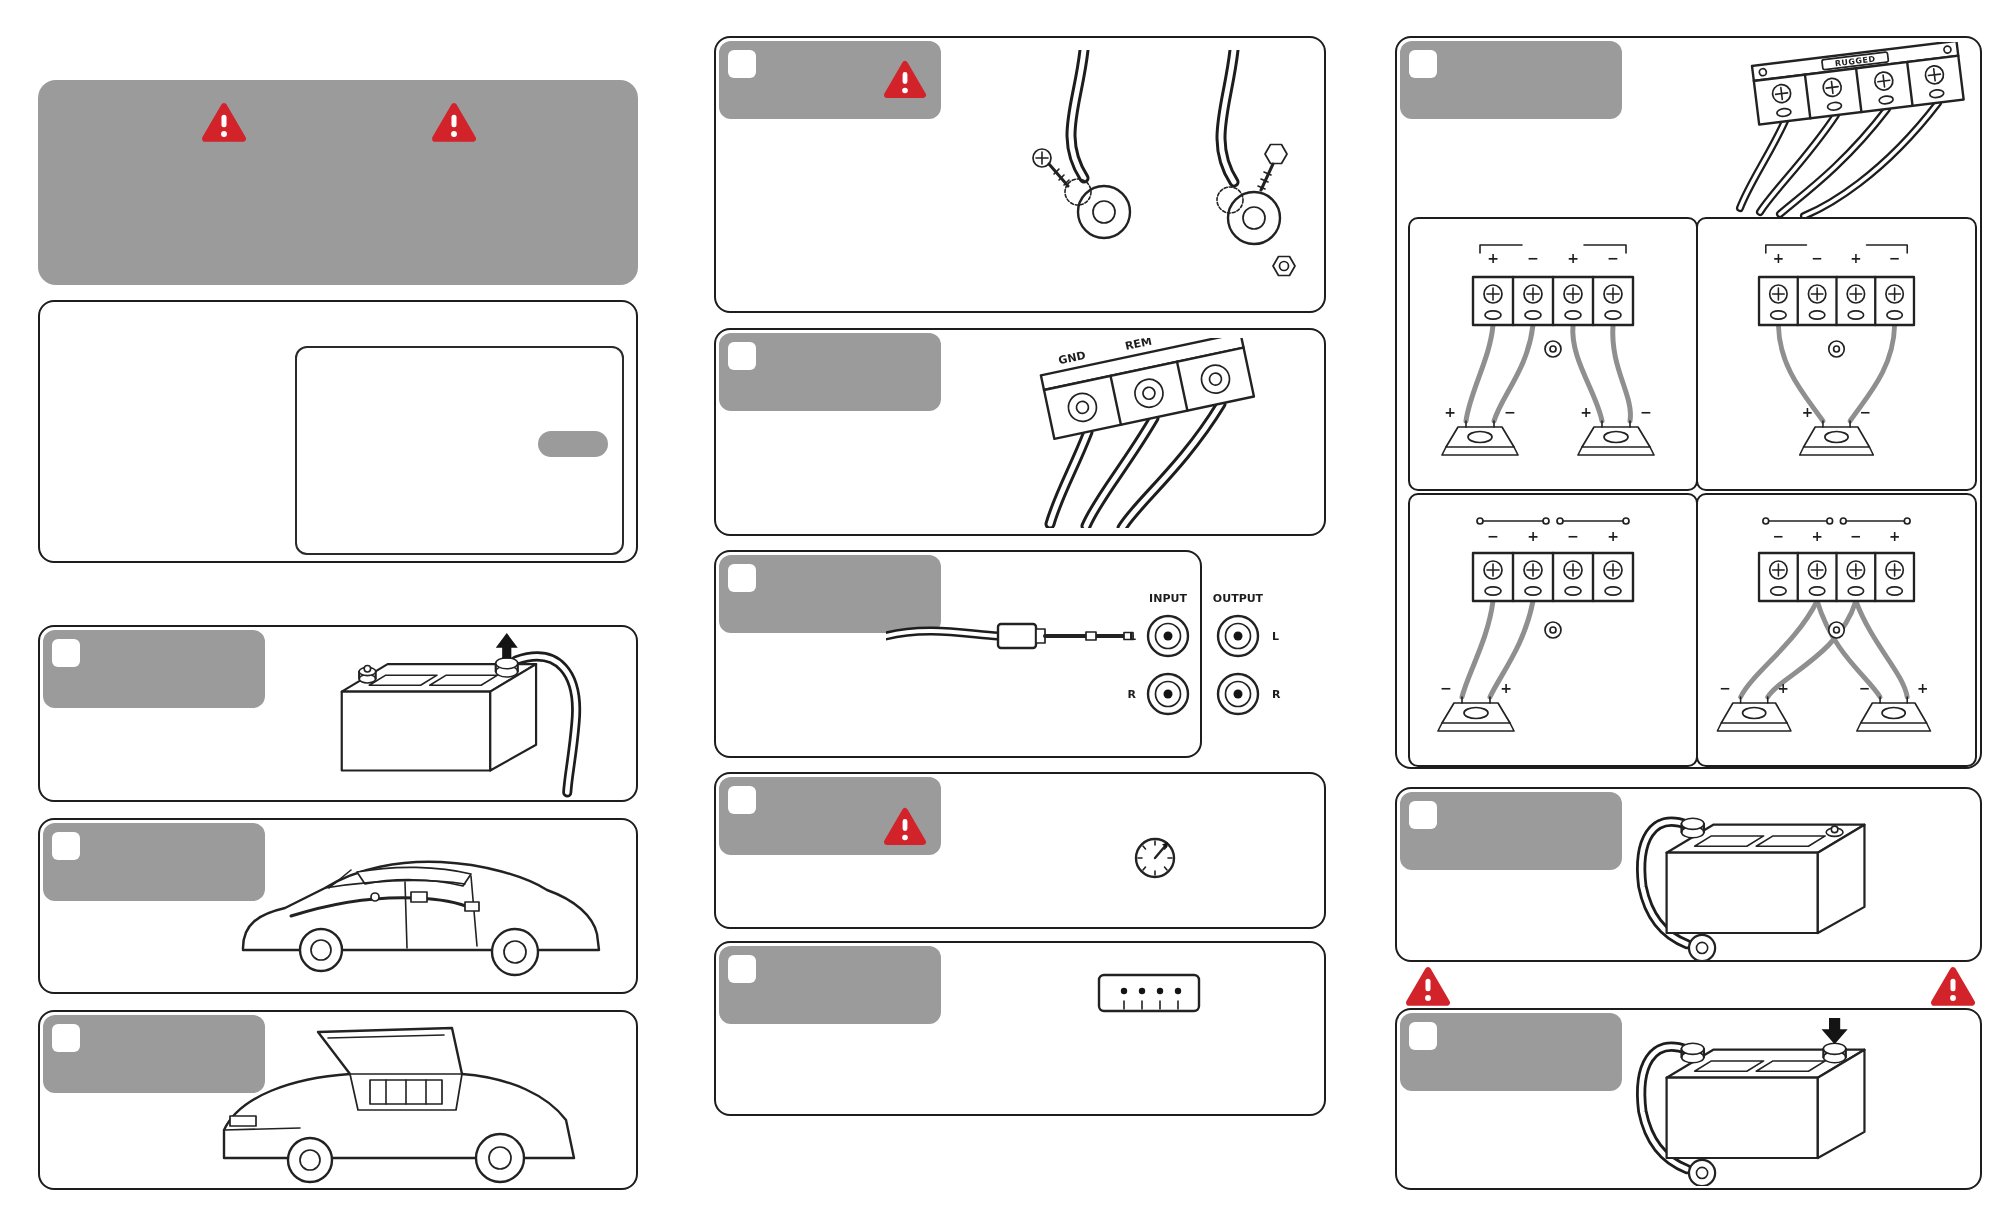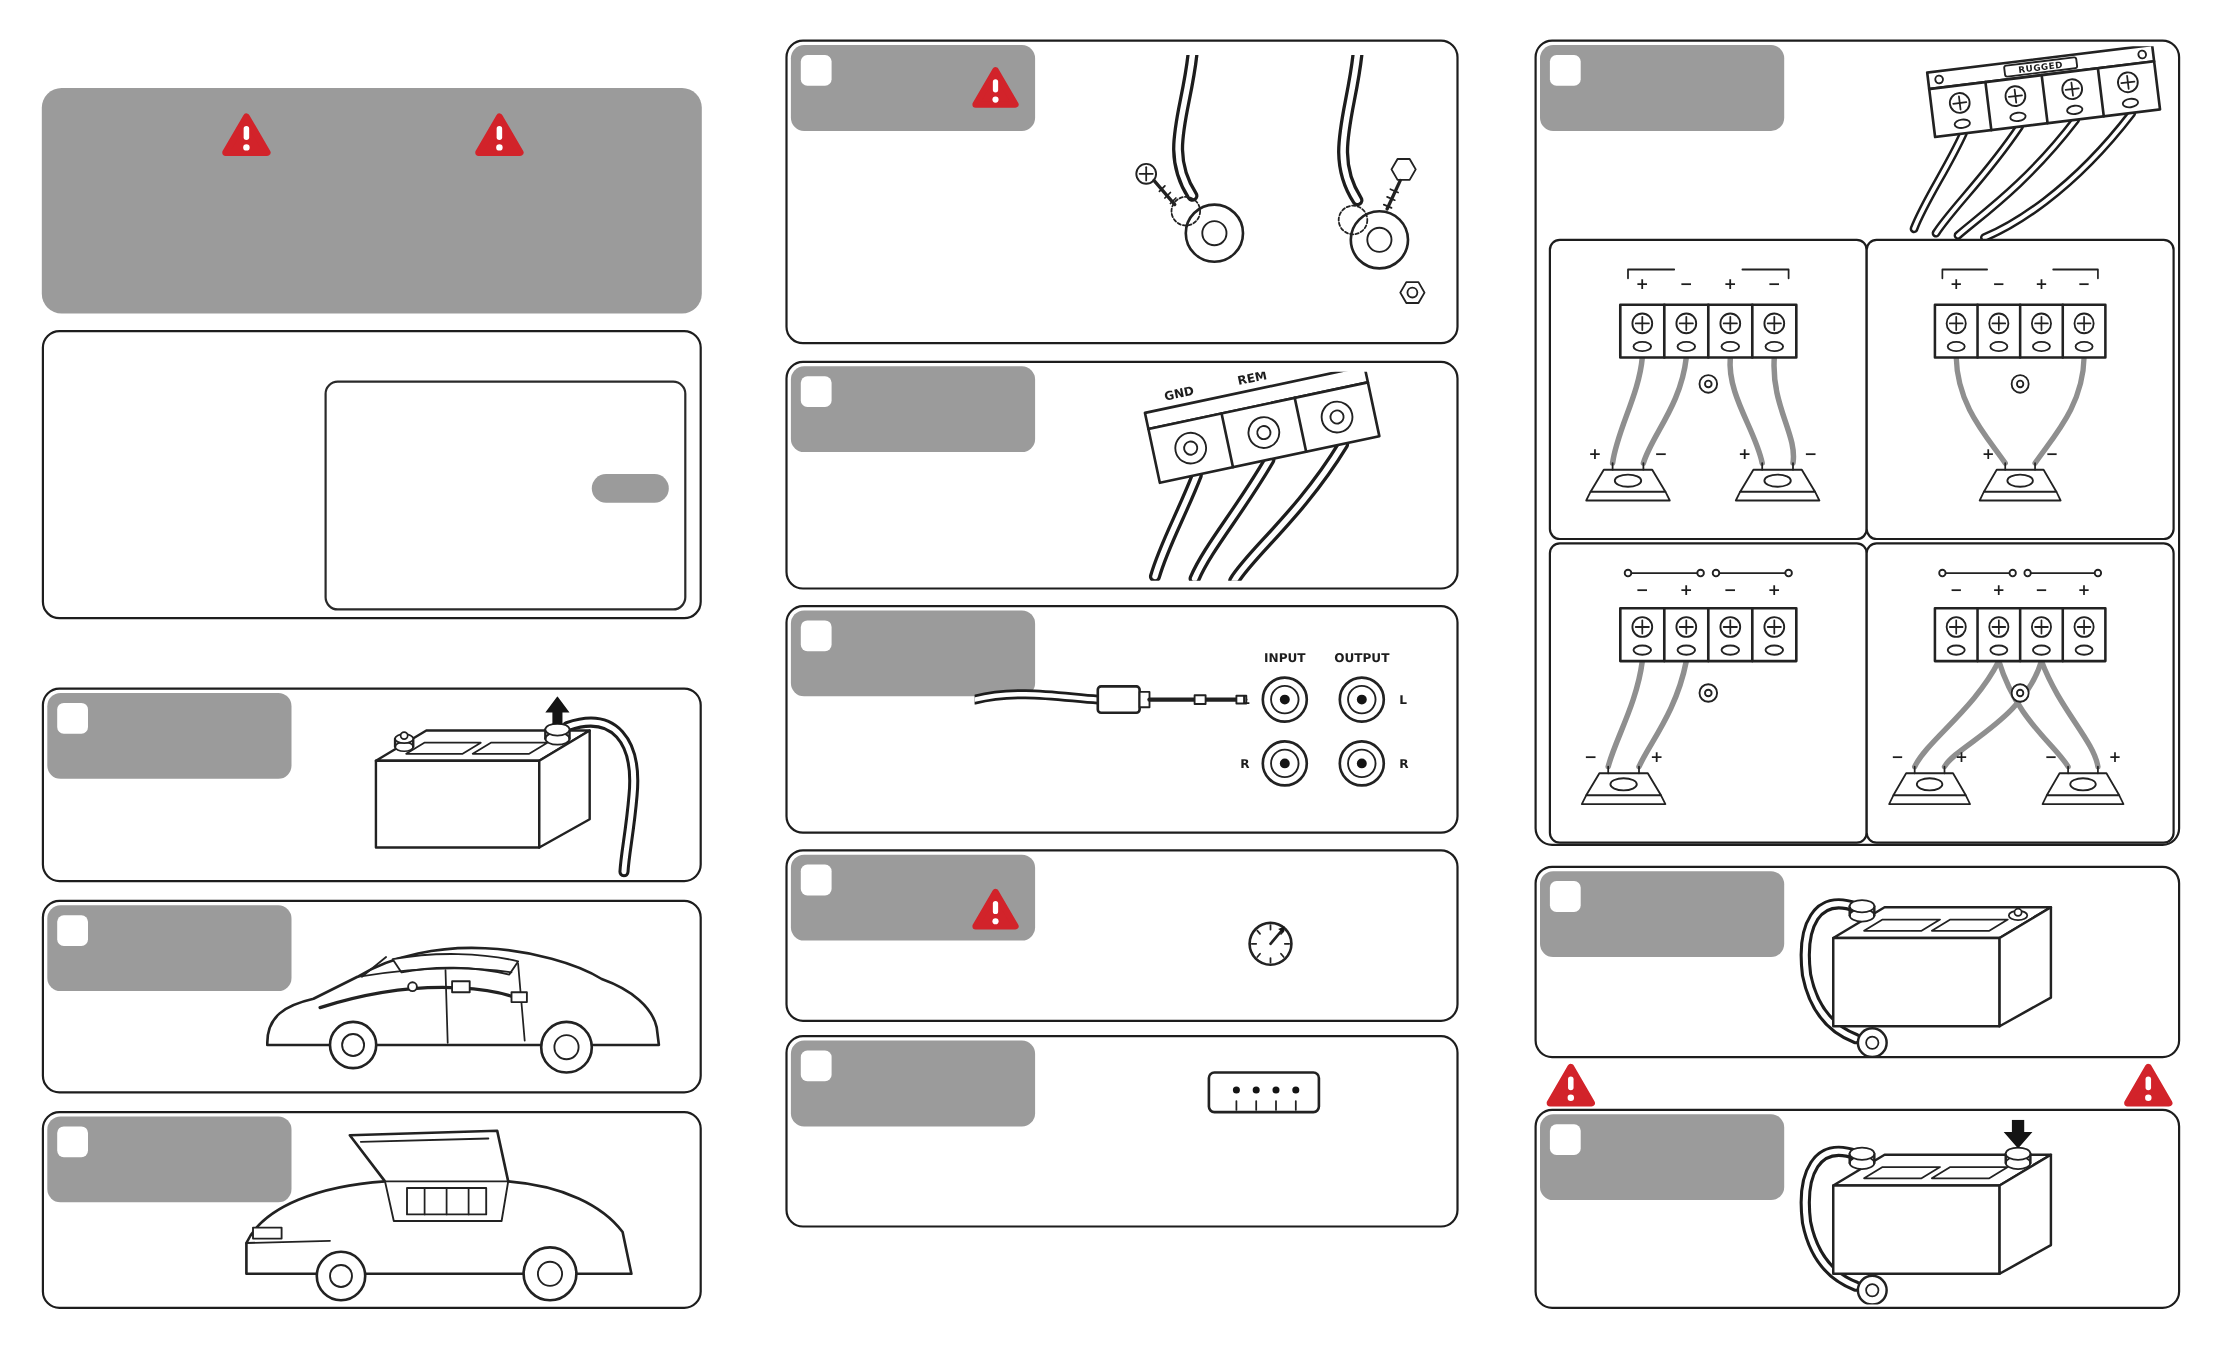--- a/index.html
+++ b/index.html
@@ -181,21 +181,21 @@
         <circle class="fc2" cx="34" cy="25" r="14"></circle>
           <circle class="fc2" cx="34" cy="25" r="6"></circle>
         <circle class="fc2" cx="102" cy="25" r="14"></circle>
           <circle class="fc2" cx="102" cy="25" r="6"></circle>
         <circle class="fc2" cx="170" cy="25" r="14"></circle>
           <circle class="fc2" cx="170" cy="25" r="6"></circle>
       </g>
     </svg>
   </div>
 
-  <div class="panel" style="left:714px;top:550px;width:612px;height:208px;">
+  <div class="panel" style="left:714px;top:550px;width:488px;height:208px;">
     <div class="tab">
       <span class="numbox"></span>
     </div>
     <svg class="abs" style="left:170px;top:22px;" width="420" height="160" viewBox="0 0 420 160">
       <path class="cable" style="stroke-width:9;" d="M0,62 C40,52 80,60 112,62"></path>
       <path class="cable-core" style="stroke-width:4;" d="M0,62 C40,52 80,60 112,62"></path>
       <rect class="fc" x="112" y="50" width="38" height="24" rx="3"></rect>
       <rect class="fc2" x="150" y="55" width="9" height="14"></rect>
       <path class="ln" style="stroke-width:4;" d="M159,62 L246,62"></path>
       <rect class="fc2" x="200" y="58" width="10" height="8"></rect>

